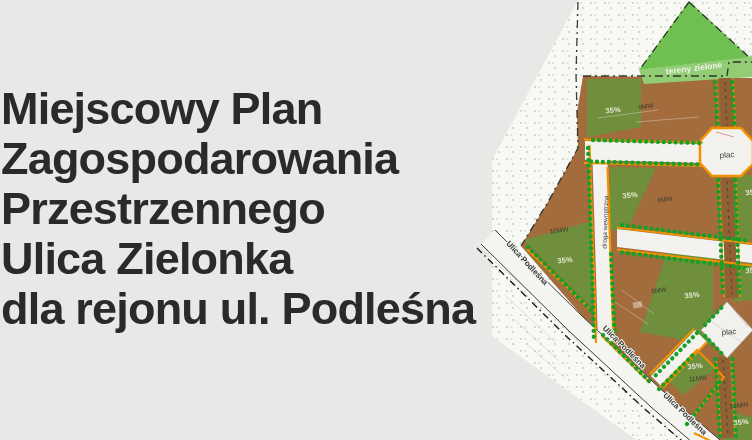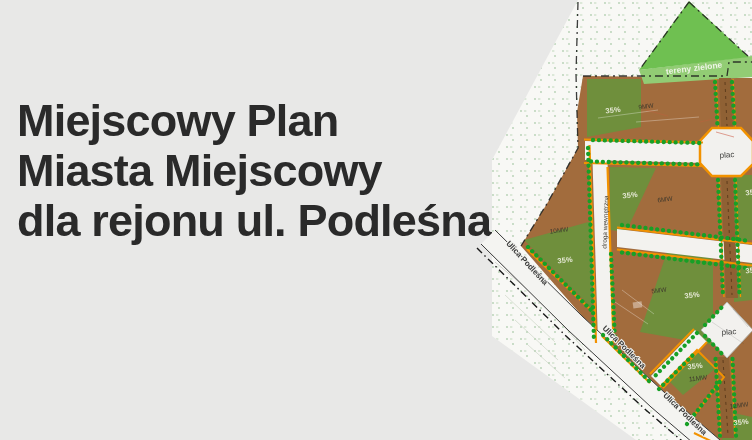--- a/index.html
+++ b/index.html
@@ -1,39 +1,41 @@
 <!DOCTYPE html>
 <html><head>
 <meta charset="utf-8">
 <style>
   html,body{margin:0;padding:0;}
   .stage{position:relative;width:752px;height:440px;overflow:hidden;background:#e8e8e7;
          font-family:"Liberation Sans",sans-serif;}
-  .title{position:absolute;left:1px;top:96px;font-weight:700;font-size:45px;line-height:50px;
-         color:#2a2a2a;letter-spacing:-0.8px;white-space:nowrap;padding-left:16px;}
+  .title{position:absolute;left:1px;top:84px;font-weight:700;font-size:45px;line-height:50px;
+         color:#2a2a2a;letter-spacing:-0.8px;white-space:nowrap;}
   .map-svg{position:absolute;left:0;top:0;}
   .zlbl{font-family:"Liberation Sans",sans-serif;font-size:6.5px;fill:#3e382c;text-anchor:middle;dominant-baseline:central;}
   .pct{font-family:"Liberation Sans",sans-serif;font-size:7.5px;font-weight:700;fill:#e9ebd9;opacity:.95;text-anchor:middle;dominant-baseline:central;}
   .street{font-family:"Liberation Sans",sans-serif;font-size:8px;font-weight:700;fill:#3a3a3a;
           paint-order:stroke;stroke:#f1f1ed;stroke-width:2px;text-anchor:middle;dominant-baseline:central;}
   .plac{font-family:"Liberation Sans",sans-serif;font-size:8px;fill:#3c3c3a;text-anchor:middle;dominant-baseline:central;}
   .park{font-family:"Liberation Sans",sans-serif;font-size:8.5px;font-weight:700;fill:#eef4e6;text-anchor:middle;dominant-baseline:central;}
   .droga{font-family:"Liberation Sans",sans-serif;font-size:6.5px;fill:#46423a;text-anchor:middle;dominant-baseline:central;}
   .trees{stroke:#17a026;stroke-width:4.3;stroke-dasharray:0.1 5.8;stroke-linecap:round;fill:none;}
   .oline{stroke:#f29200;fill:none;}
   .bound{stroke:#1b1b1b;stroke-width:1.3;stroke-dasharray:8 4 2 4;fill:none;opacity:.85;}
 </style>
 </head>
 <body>
 
 <div class="stage">
 
   <div class="title">
     <div>Miejscowy Plan</div>
-    <div>Miasta Miejscowy</div>
+    <div>Zagospodarowania</div>
+    <div>Przestrzennego</div>
+    <div>Ulica Zielonka</div>
     <div>dla rejonu ul. Podleśna</div>
   </div>
 
   <svg class="map-svg" width="752" height="440" viewBox="0 0 752 440">
     <defs>
       <pattern id="speck" width="14" height="12" patternUnits="userSpaceOnUse">
         <circle cx="3" cy="3" r="0.9" fill="#a3c6a1"></circle>
         <circle cx="9" cy="8" r="0.9" fill="#a3c6a1"></circle>
         <rect x="6" y="2.5" width="2.4" height="1" fill="#b2cfae"></rect>
       </pattern>

